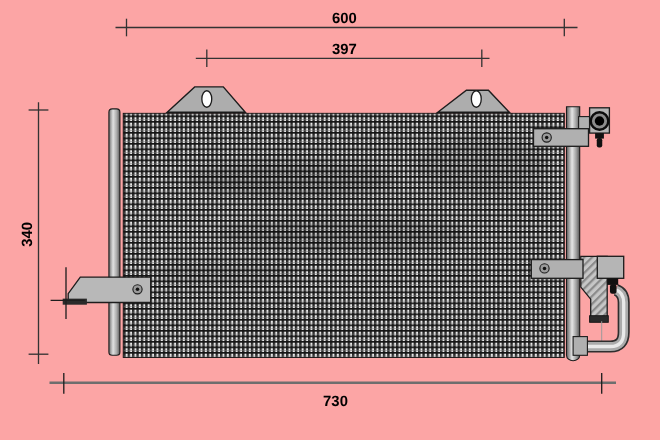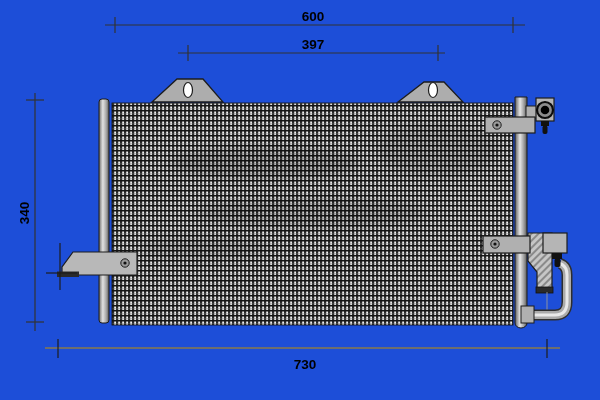--- a/index.html
+++ b/index.html
@@ -1,19 +1,19 @@
 <!DOCTYPE html>
 <html><head>
 <meta charset="utf-8">
 <style>
   html,body{margin:0;padding:0;background:#ffffff;}
   .canvas{
     position:relative;
     width:600px;height:400px;
-    background:#1d4ed8;
+    background:#fca5a5;
     overflow:hidden;
     font-family:"Liberation Sans", sans-serif;
   }
   svg{display:block;}
   text.dim{
     font-family:"Liberation Sans", sans-serif;
     font-weight:bold;
     font-size:13.5px;
     fill:#000000;
   }

